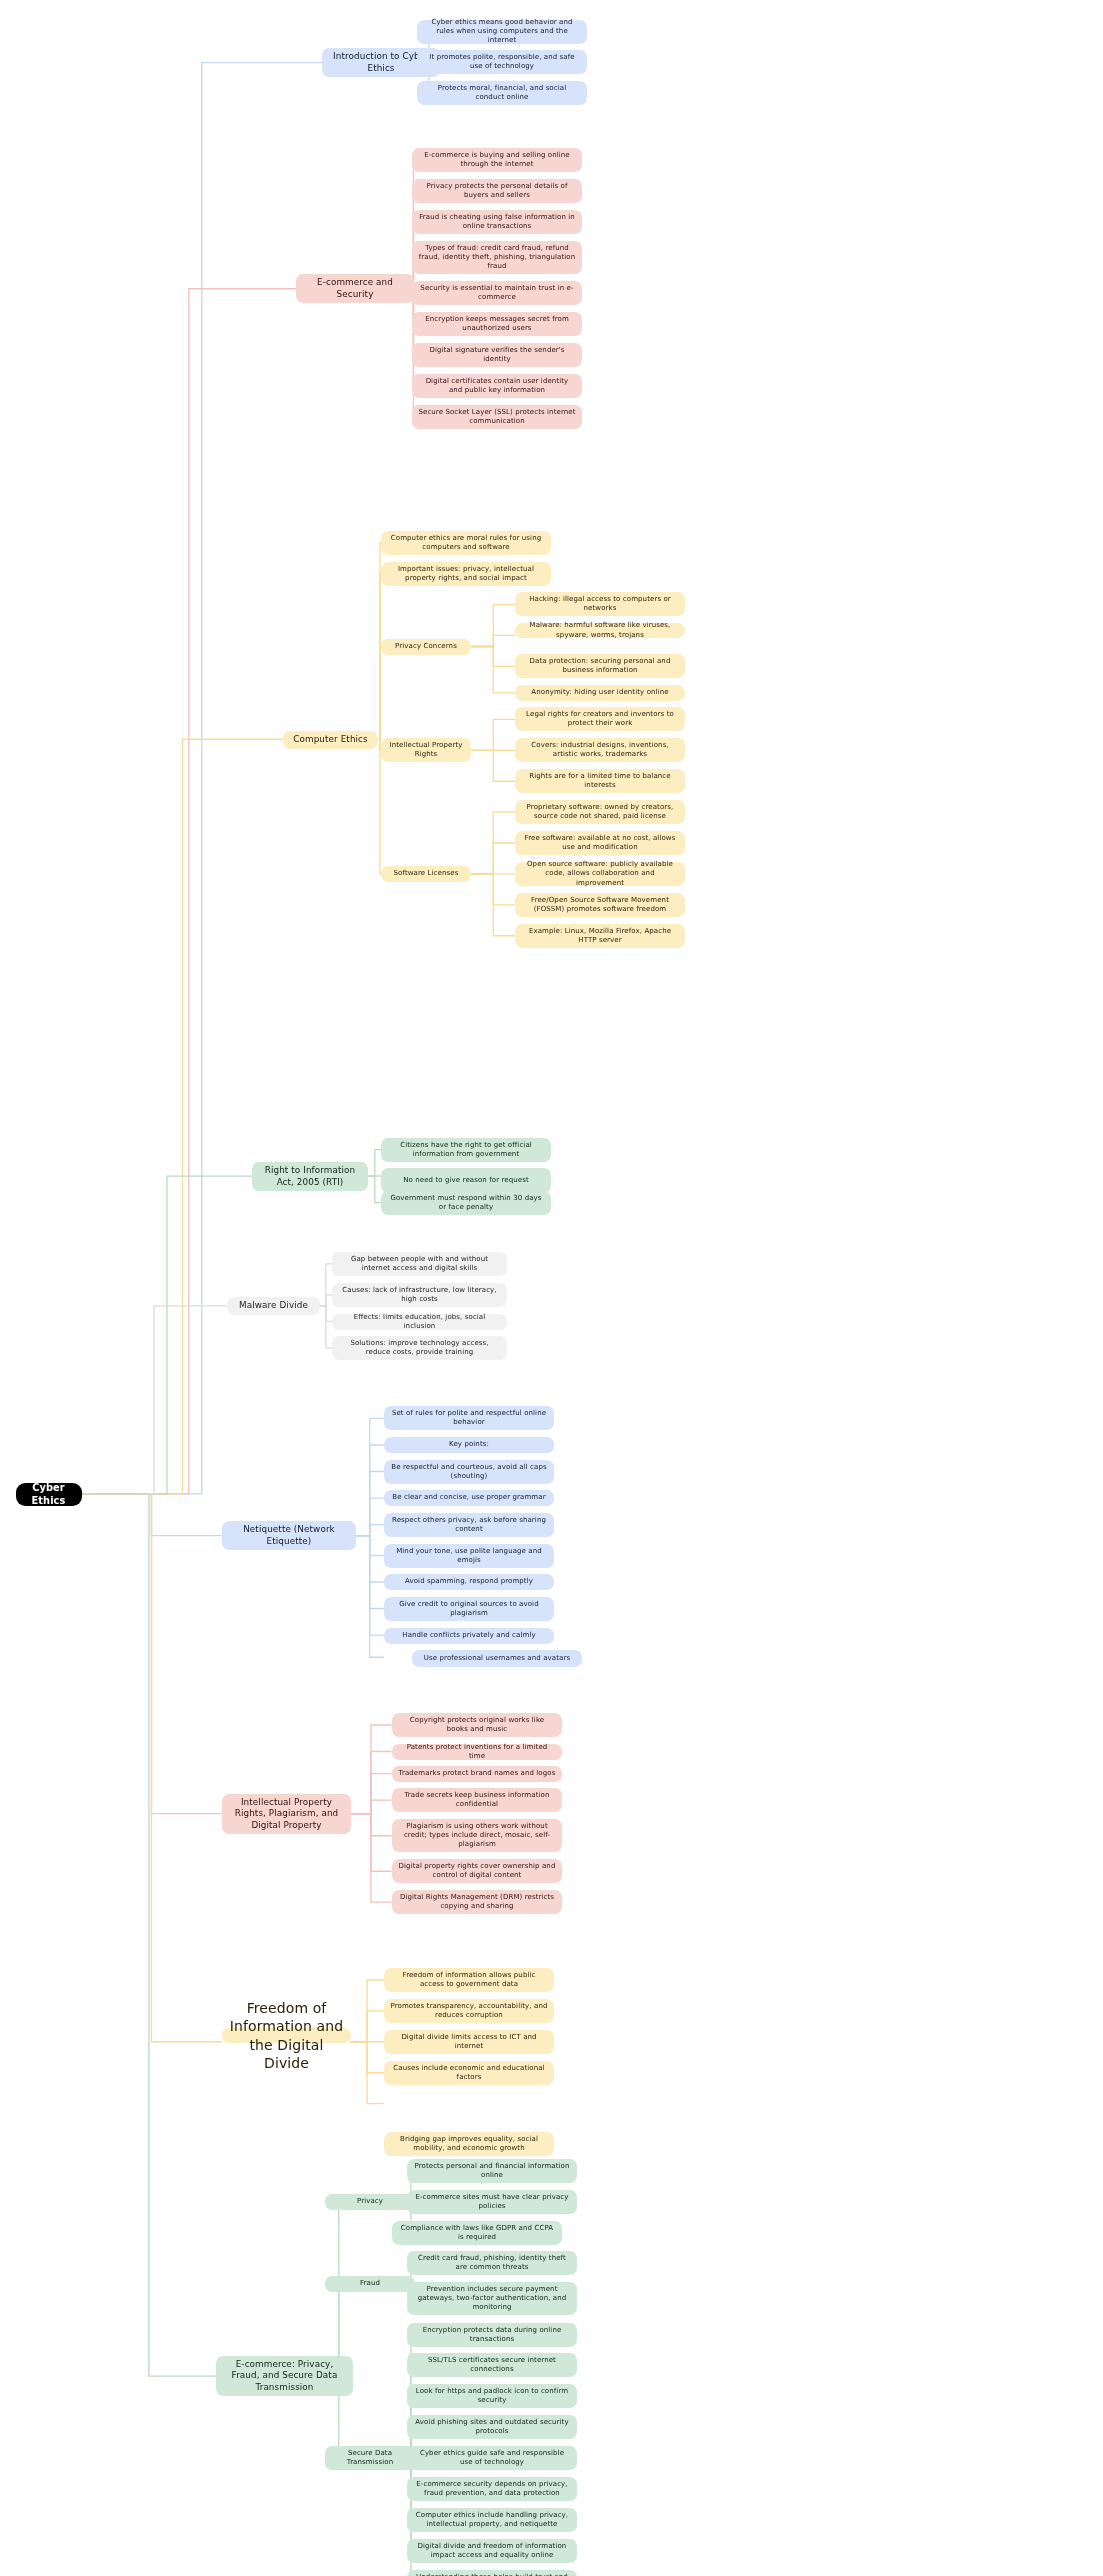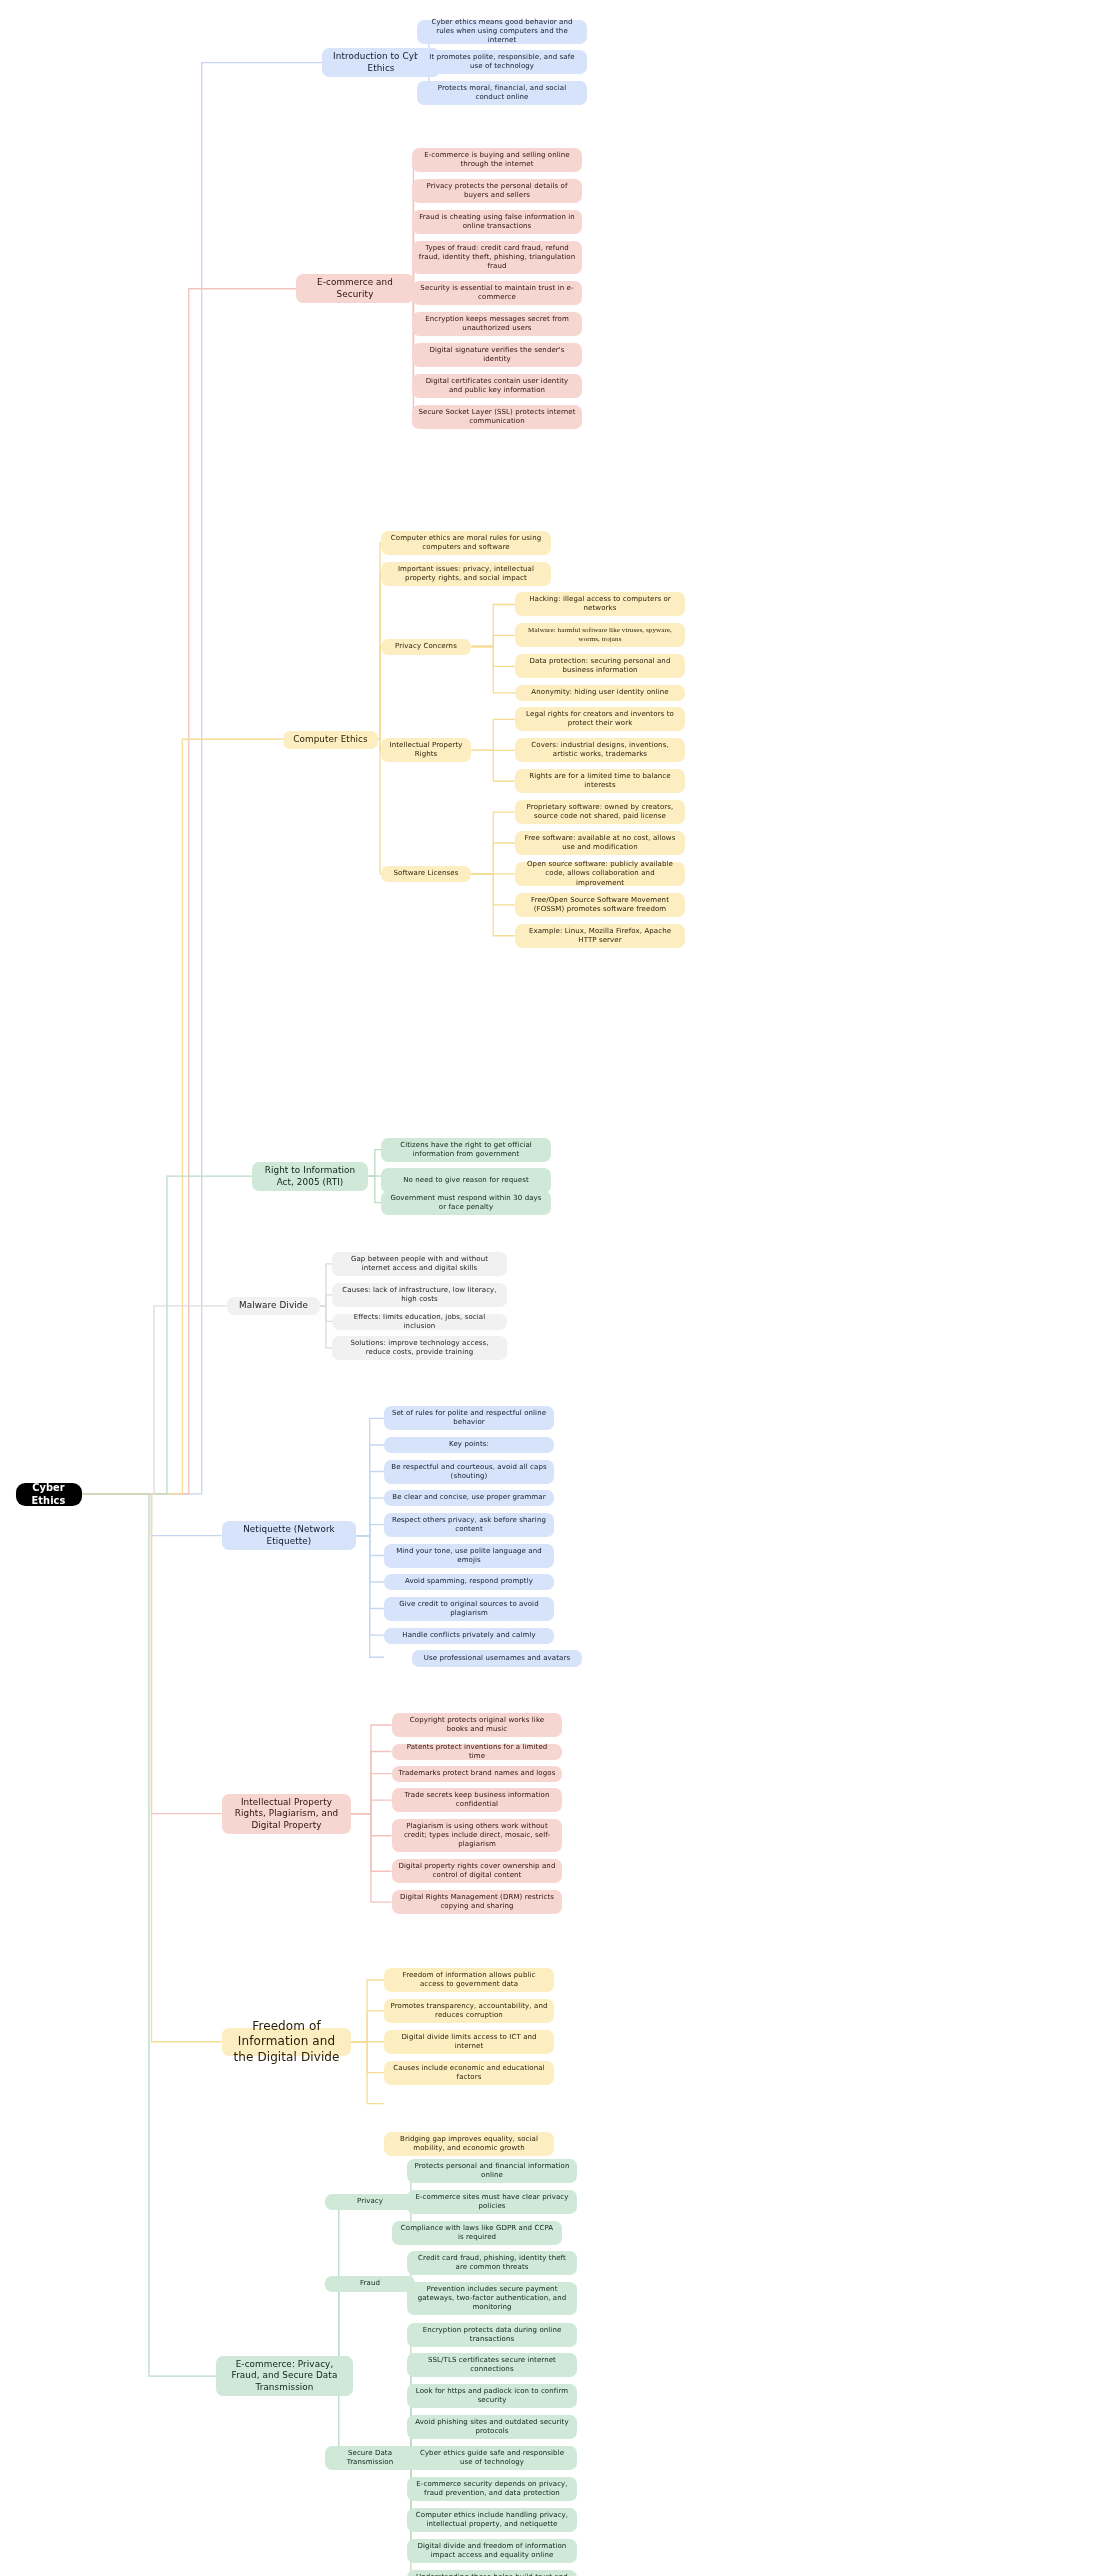--- a/index.html
+++ b/index.html
@@ -149,21 +149,21 @@
       <div class="node red" style="left: 412px; top: 281px; width: 170px; height: 24px; font-size: 7px;">Security is essential to maintain trust in e-commerce</div>
       <div class="node red" style="left: 412px; top: 312px; width: 170px; height: 24px; font-size: 7px;">Encryption keeps messages secret from unauthorized users</div>
       <div class="node red" style="left: 412px; top: 343px; width: 170px; height: 24px; font-size: 7px;">Digital signature verifies the sender's identity</div>
       <div class="node red" style="left: 412px; top: 374px; width: 170px; height: 24px; font-size: 7px;">Digital certificates contain user identity and public key information</div>
       <div class="node red" style="left: 412px; top: 405px; width: 170px; height: 24px; font-size: 7px;">Secure Socket Layer (SSL) protects internet communication</div>
       <div class="node yellow" style="left: 283px; top: 731px; width: 95px; height: 17.6px; font-size: 8.8px;">Computer Ethics</div>
       <div class="node yellow" style="left: 381px; top: 531px; width: 170px; height: 24px; font-size: 7px;">Computer ethics are moral rules for using computers and software</div>
       <div class="node yellow" style="left: 381px; top: 562px; width: 170px; height: 24px; font-size: 7px;">Important issues: privacy, intellectual property rights, and social impact</div>
       <div class="node yellow" style="left: 381px; top: 639px; width: 90px; height: 15.5px; font-size: 7px;">Privacy Concerns</div>
       <div class="node yellow" style="left: 515px; top: 592px; width: 170px; height: 24px; font-size: 7px;">Hacking: illegal access to computers or networks</div>
-      <div class="node yellow" style="left: 515px; top: 623px; width: 170px; height: 24px; font-size: 7px; font-family: Liberation Serif, serif;">Malware: harmful software like viruses, spyware, worms, trojans</div>
+      <div class="node yellow" style="left: 515px; top: 623px; width: 170px; height: 15px; font-size: 7px;">Malware: harmful software like viruses, spyware, worms, trojans</div>
       <div class="node yellow" style="left: 515px; top: 654px; width: 170px; height: 24px; font-size: 7px;">Data protection: securing personal and business information</div>
       <div class="node yellow" style="left: 515px; top: 685px; width: 170px; height: 15.5px; font-size: 7px;">Anonymity: hiding user identity online</div>
       <div class="node yellow" style="left: 381px; top: 738px; width: 90px; height: 24px; font-size: 7px;">Intellectual Property Rights</div>
       <div class="node yellow" style="left: 515px; top: 707px; width: 170px; height: 24px; font-size: 7px;">Legal rights for creators and inventors to protect their work</div>
       <div class="node yellow" style="left: 515px; top: 738px; width: 170px; height: 24px; font-size: 7px;">Covers: industrial designs, inventions, artistic works, trademarks</div>
       <div class="node yellow" style="left: 515px; top: 769px; width: 170px; height: 24px; font-size: 7px;">Rights are for a limited time to balance interests</div>
       <div class="node yellow" style="left: 381px; top: 866px; width: 90px; height: 15.5px; font-size: 7px;">Software Licenses</div>
       <div class="node yellow" style="left: 515px; top: 800px; width: 170px; height: 24px; font-size: 7px;">Proprietary software: owned by creators, source code not shared, paid license</div>
       <div class="node yellow" style="left: 515px; top: 831px; width: 170px; height: 24px; font-size: 7px;">Free software: available at no cost, allows use and modification</div>
       <div class="node yellow" style="left: 515px; top: 862px; width: 170px; height: 24px; font-size: 7px;">Open source software: publicly available code, allows collaboration and improvement</div>
@@ -190,21 +190,21 @@
       <div class="node blue" style="left: 384px; top: 1628px; width: 170px; height: 15.5px; font-size: 7px;">Handle conflicts privately and calmly</div>
       <div class="node blue" style="left: 384px; top: 1650px; width: 170px; height: 17px; font-size: 7px; margin-left: 28px;">Use professional usernames and avatars</div>
       <div class="node red" style="left: 222px; top: 1794px; width: 129px; height: 40px; font-size: 8.8px;">Intellectual Property Rights, Plagiarism, and Digital Property</div>
       <div class="node red" style="left: 392px; top: 1713px; width: 170px; height: 24px; font-size: 7px;">Copyright protects original works like books and music</div>
       <div class="node red" style="left: 392px; top: 1744px; width: 170px; height: 15.5px; font-size: 7px;">Patents protect inventions for a limited time</div>
       <div class="node red" style="left: 392px; top: 1766px; width: 170px; height: 15.5px; font-size: 7px;">Trademarks protect brand names and logos</div>
       <div class="node red" style="left: 392px; top: 1788px; width: 170px; height: 24px; font-size: 7px;">Trade secrets keep business information confidential</div>
       <div class="node red" style="left: 392px; top: 1819px; width: 170px; height: 33px; font-size: 7px;">Plagiarism is using others work without credit; types include direct, mosaic, self-plagiarism</div>
       <div class="node red" style="left: 392px; top: 1859px; width: 170px; height: 24px; font-size: 7px;">Digital property rights cover ownership and control of digital content</div>
       <div class="node red" style="left: 392px; top: 1890px; width: 170px; height: 24px; font-size: 7px;">Digital Rights Management (DRM) restricts copying and sharing</div>
-      <div class="node yellow" style="left: 222px; top: 2028px; width: 129px; height: 28px; font-size: 12px;">Freedom of Information and the Digital Divide</div>
+      <div class="node yellow" style="left: 222px; top: 2028px; width: 129px; height: 15px; font-size: 14px;">Freedom of Information and the Digital Divide</div>
       <div class="node yellow" style="left: 384px; top: 1968px; width: 170px; height: 24px; font-size: 7px;">Freedom of information allows public access to government data</div>
       <div class="node yellow" style="left: 384px; top: 1999px; width: 170px; height: 24px; font-size: 7px;">Promotes transparency, accountability, and reduces corruption</div>
       <div class="node yellow" style="left: 384px; top: 2030px; width: 170px; height: 24px; font-size: 7px;">Digital divide limits access to ICT and internet</div>
       <div class="node yellow" style="left: 384px; top: 2061px; width: 170px; height: 24px; font-size: 7px;">Causes include economic and educational factors</div>
       <div class="node yellow" style="left: 384px; top: 2092px; width: 170px; height: 24px; font-size: 7px; margin-top: 40px;">Bridging gap improves equality, social mobility, and economic growth</div>
       <div class="node green" style="left: 216px; top: 2356px; width: 137px; height: 40px; font-size: 8.8px;">E-commerce: Privacy, Fraud, and Secure Data Transmission</div>
       <div class="node green" style="left: 325px; top: 2194px; width: 90px; height: 15.5px; font-size: 7px;">Privacy</div>
       <div class="node green" style="left: 407px; top: 2159px; width: 170px; height: 24px; font-size: 7px;">Protects personal and financial information online</div>
       <div class="node green" style="left: 407px; top: 2190px; width: 170px; height: 24px; font-size: 7px;">E-commerce sites must have clear privacy policies</div>
       <div class="node green" style="left: 392px; top: 2221px; width: 170px; height: 24px; font-size: 7px;">Compliance with laws like GDPR and CCPA is required</div>

